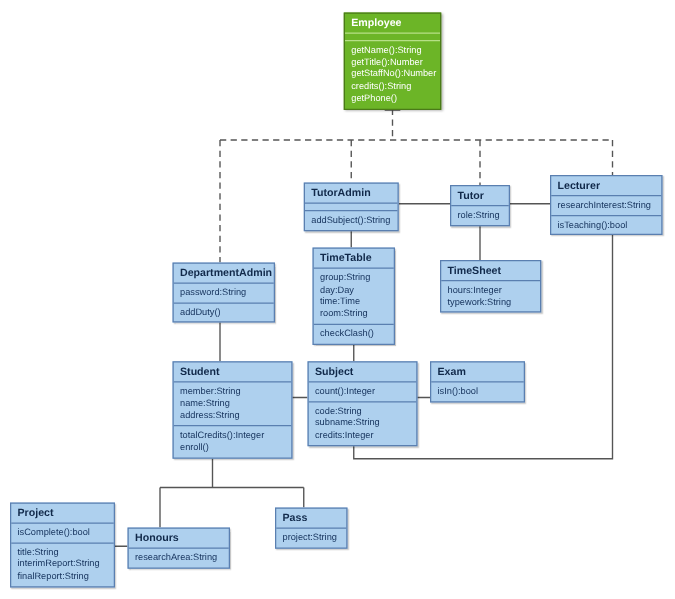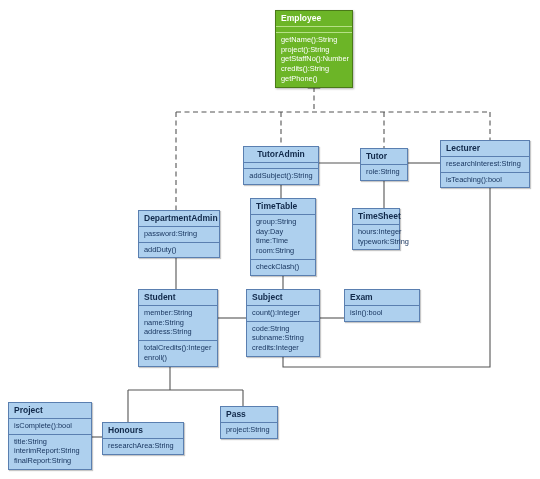--- a/index.html
+++ b/index.html
@@ -62,27 +62,27 @@
       <path d="M92,437 L102,437"></path>
     </g>
   </svg>
 
   <div id="nodes">
       <div class="node root" style="left: 275px; top: 10px; width: 78px;">
         <div class="n-title">Employee</div>
         <div class="n-sec empty"></div>
         <div class="n-sec">
           <div class="n-row">getName():String</div>
-          <div class="n-row">project():String</div>
+          <div class="n-row">getTitle():Number</div>
           <div class="n-row">getStaffNo():Number</div>
           <div class="n-row">credits():String</div>
           <div class="n-row">getPhone()</div>
         </div>
       </div>
-      <div class="node" style="left: 243px; top: 146px; width: 76px; text-align: center;">
+      <div class="node" style="left: 243px; top: 146px; width: 76px;">
         <div class="n-title">TutorAdmin</div>
         <div class="n-sec empty"></div>
         <div class="n-sec">
           <div class="n-row">addSubject():String</div>
         </div>
       </div>
       <div class="node" style="left: 360px; top: 148px; width: 48px;">
         <div class="n-title">Tutor</div>
         <div class="n-sec">
           <div class="n-row">role:String</div>
@@ -111,40 +111,40 @@
         <div class="n-sec">
           <div class="n-row">group:String</div>
           <div class="n-row">day:Day</div>
           <div class="n-row">time:Time</div>
           <div class="n-row">room:String</div>
         </div>
         <div class="n-sec">
           <div class="n-row">checkClash()</div>
         </div>
       </div>
-      <div class="node" style="left: 352px; top: 208px; width: 48px;">
+      <div class="node" style="left: 352px; top: 208px; width: 81px;">
         <div class="n-title">TimeSheet</div>
         <div class="n-sec">
           <div class="n-row">hours:Integer</div>
           <div class="n-row">typework:String</div>
         </div>
       </div>
-      <div class="node" style="left: 138px; top: 289px; width: 80px;">
+      <div class="node" style="left: 138px; top: 289px; width: 96px;">
         <div class="n-title">Student</div>
         <div class="n-sec">
           <div class="n-row">member:String</div>
           <div class="n-row">name:String</div>
           <div class="n-row">address:String</div>
         </div>
         <div class="n-sec">
           <div class="n-row">totalCredits():Integer</div>
           <div class="n-row">enroll()</div>
         </div>
       </div>
-      <div class="node" style="left: 246px; top: 289px; width: 74px;">
+      <div class="node" style="left: 246px; top: 289px; width: 88px;">
         <div class="n-title">Subject</div>
         <div class="n-sec">
           <div class="n-row">count():Integer</div>
         </div>
         <div class="n-sec">
           <div class="n-row">code:String</div>
           <div class="n-row">subname:String</div>
           <div class="n-row">credits:Integer</div>
         </div>
       </div>

